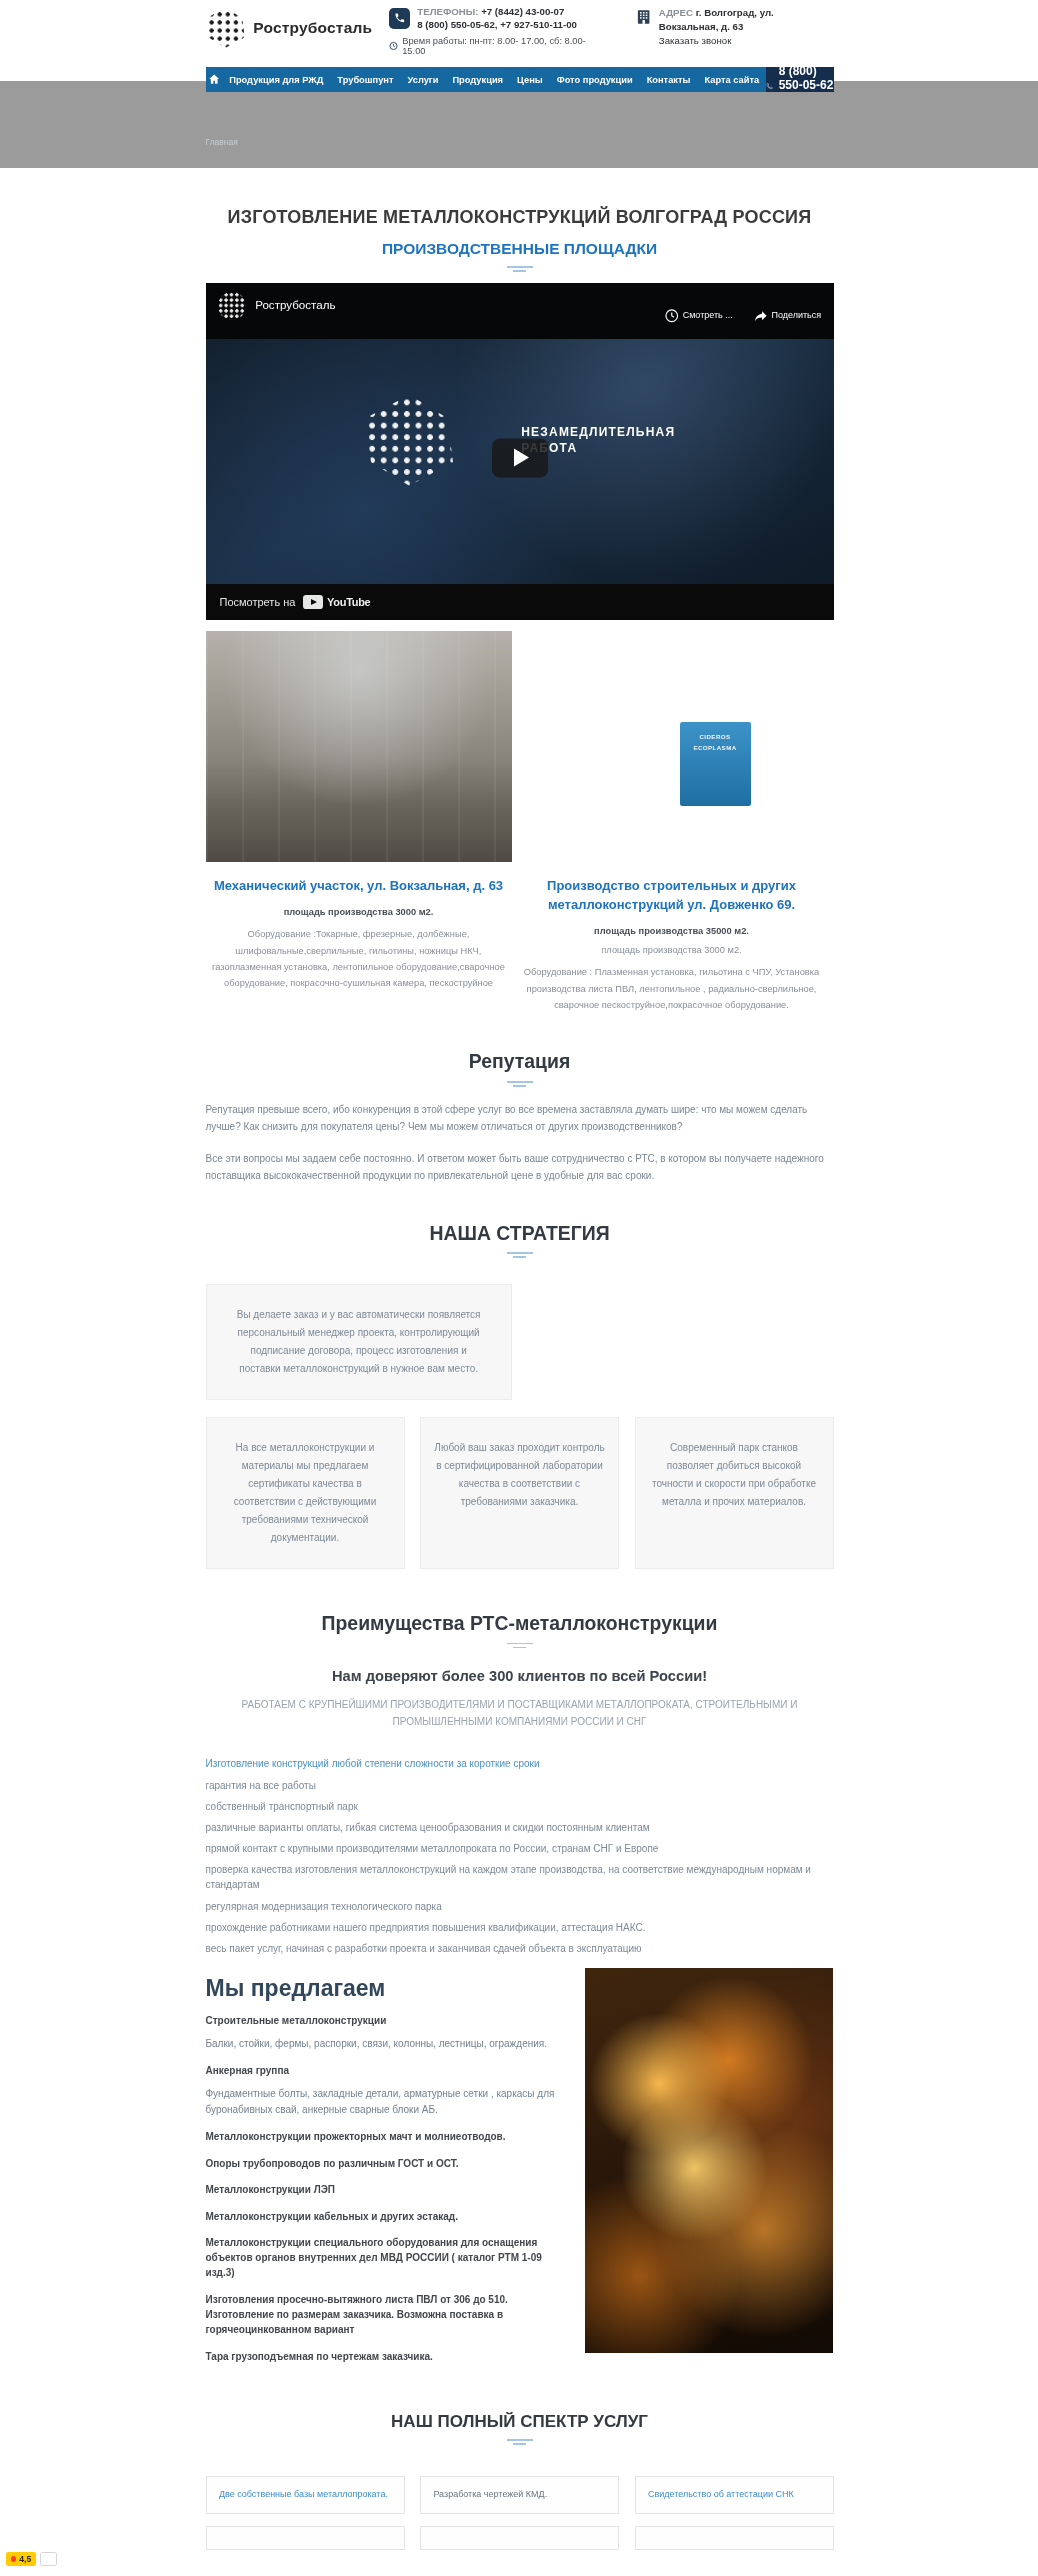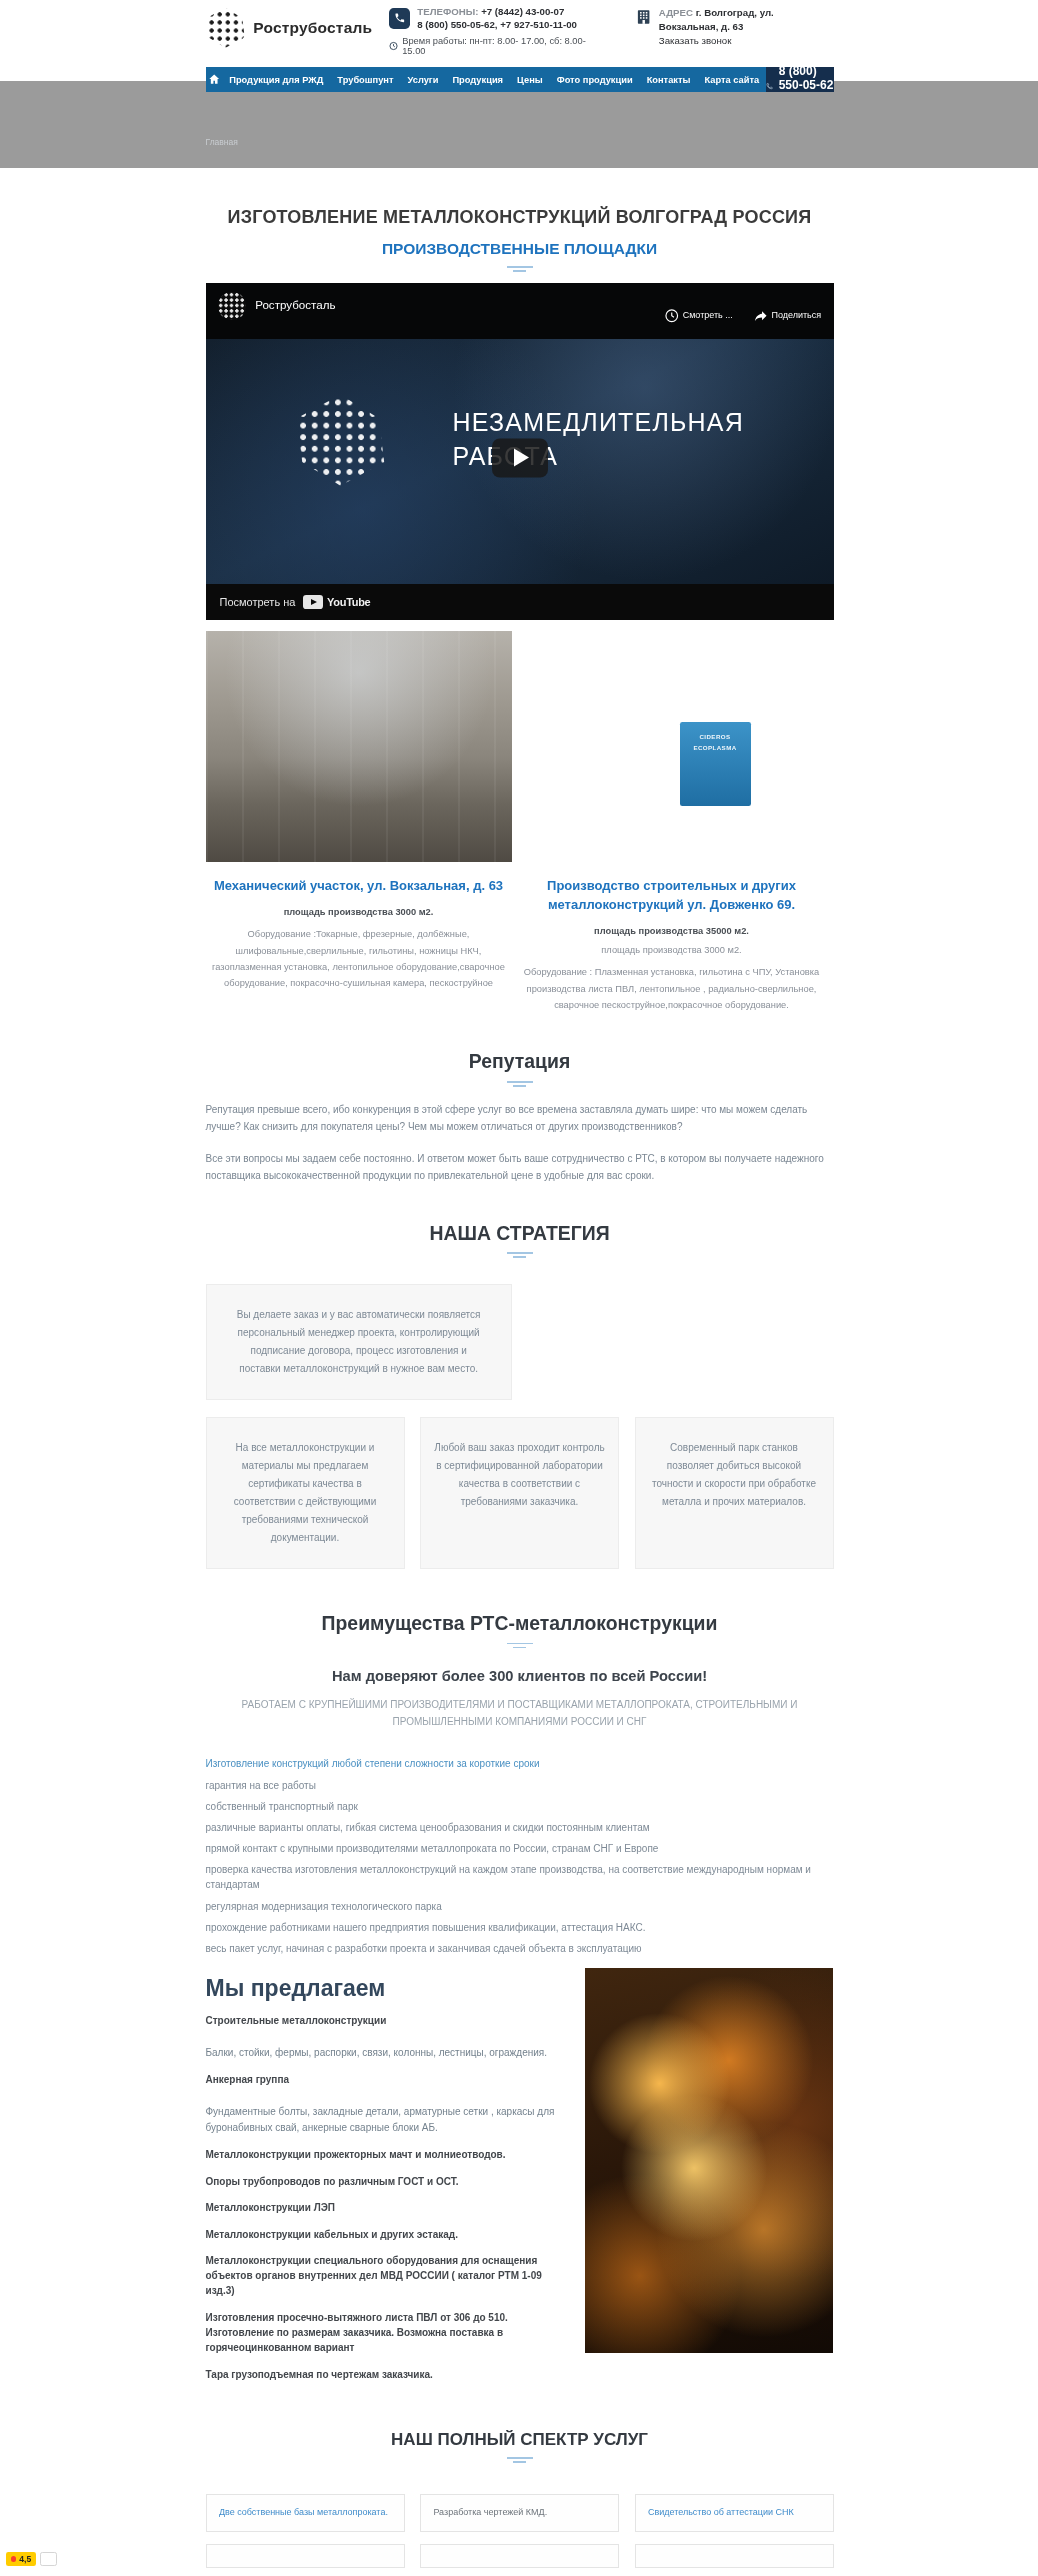--- a/index.html
+++ b/index.html
@@ -87,21 +87,21 @@
   .yt-actions { margin-left: auto; display: flex; gap: 20px; }
   .yt-action { display: flex; align-items: center; gap: 3.1px; color: #fff; font-size: 9px; cursor: pointer; }
   .video-center { position: absolute; top: 112px; left: 0; right: 0; display: flex; justify-content: center; align-items: center; gap: 29.5px; z-index: 2; }
   .hex-dots {
     width: 91px; height: 91px;
     background-image: radial-gradient(#fff 2.6px, transparent 3.1px);
     background-size: 11.6px 11.6px; background-position: 2.3px 1.6px;
     clip-path: polygon(50% 0%, 92% 26%, 98% 74%, 50% 100%, 8% 74%, 2% 26%);
     opacity: .92;
   }
-  .video-slogan { color: #fff; font-size: 25px; font-weight: 400; letter-spacing: 1.2px; line-height: 1.35; margin-left: 37px; }
+  .video-slogan { color: #fff; font-size: 12px; font-weight: 700; letter-spacing: 1.2px; line-height: 1.35; margin-left: 37px; }
   .play-btn {
     position: absolute; left: 50%; top: 52%; transform: translate(-50%, -50%);
     width: 56px; height: 39px; background: rgba(25,25,25,.85); border-radius: 7.8px;
     display: flex; align-items: center; justify-content: center; cursor: pointer; z-index: 4;
   }
   .play-tri { width: 0; height: 0; border-left: 15.5px solid #fff; border-top: 9.3px solid transparent; border-bottom: 9.3px solid transparent; margin-left: 3.1px; }
   .yt-bottombar { position: absolute; bottom: 0; left: 0; right: 0; height: 36px; background: #0a0a0a; display: flex; align-items: center; padding: 12px 14px; gap: 7.8px; z-index: 3; }
   .watch-on { color: #e6e6e6; font-size: 11px; }
   .yt-logo { display: flex; align-items: center; gap: 3.9px; cursor: pointer; }
   .yt-logo-box { width: 20px; height: 14px; background: #e6e6e6; border-radius: 3.1px; display: flex; align-items: center; justify-content: center; }
@@ -153,21 +153,21 @@
   .adv-list { margin-top: 26px; }
   .adv-item { font-size: 10px; color: #7e8a96; line-height: 1.5; margin-top: 6.2px; }
   .adv-item.blue { color: #4a90c2; cursor: pointer; }
 
   
   .offers-wrap { display: flex; margin-top: 7.8px; }
   .offers-left { width: 364px; }
   .offers-title { font-size: 23px; font-weight: bold; color: #33475c; margin-top: 11px; }
   .offer-item { margin-top: 11.6px; }
   .offer-h { font-size: 10px; font-weight: bold; color: #43474c; line-height: 1.5; }
-  .offer-t { font-size: 10px; color: #74828e; line-height: 1.55; margin-top: 17px; }
+  .offer-t { font-size: 10px; color: #74828e; line-height: 1.55; margin-top: 8px; }
   .sparks {
     width: 248px; height: 385px; margin-left: 15.5px; margin-top: 4.7px; flex: none;
     background:
       radial-gradient(circle at 30% 30%, rgba(255,190,80,.95), transparent 22%),
       radial-gradient(circle at 58% 24%, rgba(255,150,40,.75), transparent 26%),
       radial-gradient(circle at 44% 52%, rgba(255,210,110,.9), transparent 30%),
       radial-gradient(circle at 72% 68%, rgba(255,165,55,.65), transparent 34%),
       radial-gradient(circle at 22% 80%, rgba(255,140,30,.55), transparent 28%),
       radial-gradient(circle at 85% 40%, rgba(120,60,20,.8), transparent 50%),
       linear-gradient(165deg, #40260f 0%, #2a1709 45%, #120a05 100%);

